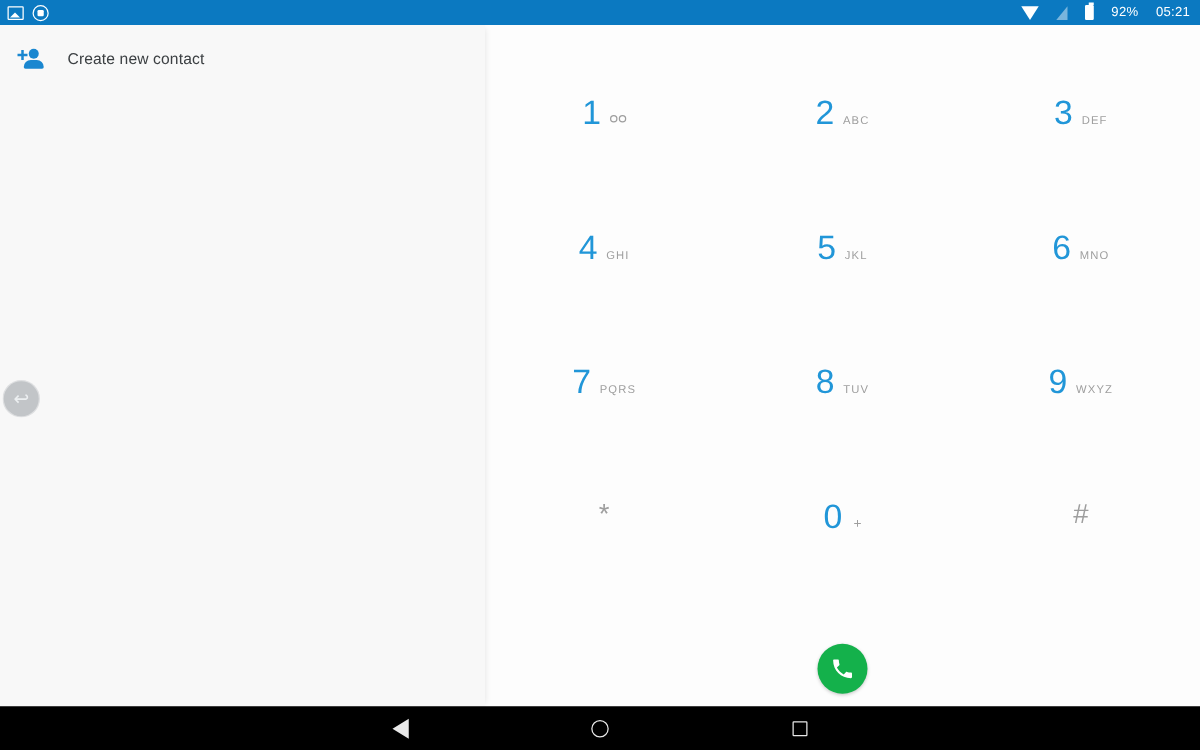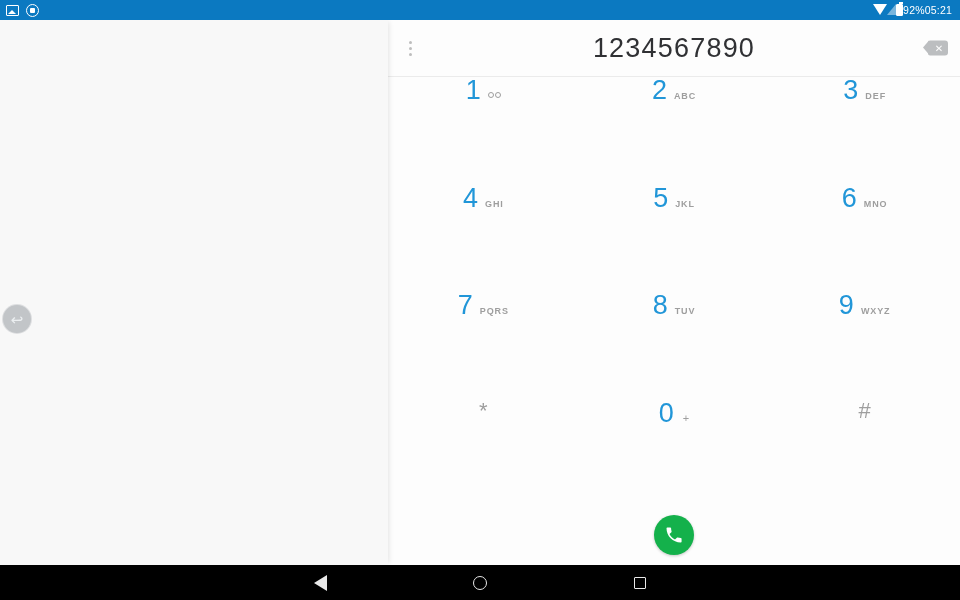--- a/index.html
+++ b/index.html
@@ -10,21 +10,21 @@
   }
   #screen { position:relative; width:960px; height:600px; background:#fcfcfc; }
 
   
   #status-bar {
     position:absolute; top:0; left:0; width:960px; height:20px;
     background:#0b79c1; display:flex; align-items:center;
     padding:0 8px 0 6px; z-index:30;
   }
   .sb-left { display:flex; align-items:center; gap:7px; }
-  .sb-right { margin-left:auto; display:flex; align-items:flex-start; gap:0; }
+  .sb-right { margin-left:auto; display:flex; align-items:flex-end; gap:14px; }
   .notif-img {
     width:13px; height:11px; border:1.5px solid #fff; border-radius:1px;
     position:relative; background:#0b79c1;
   }
   .notif-img:after {
     content:""; position:absolute; left:1px; bottom:1px;
     width:0; height:0; border-left:4px solid transparent;
     border-right:4px solid transparent; border-bottom:4px solid #fff;
   }
   .notif-circle {
@@ -163,21 +163,21 @@
   .key {
     display:flex; align-items:baseline; justify-content:center; cursor:pointer;
     user-select:none;
   }
   .key .digit {
     font-size:27px; color:#2196d8; font-weight:300; line-height:1;
   }
   .key.grey .digit { color:#9e9e9e; font-size:22px; }
   .key .letters {
     font-size:9px; color:#9e9e9e; letter-spacing:.9px;
-    margin-left:7px; font-weight:700;
+    margin-left:7px; font-weight:400;
   }
   .key .plus { font-size:11px; color:#9e9e9e; margin-left:9px; }
   
   .vm { margin-left:7px; display:inline-flex; align-items:center; gap:1px;
         position:relative; top:-1px; }
   .vm b {
     display:block; width:6px; height:6px; border:1.3px solid #9e9e9e;
     border-radius:50%; background:transparent;
   }
 
@@ -224,43 +224,41 @@
       <div class="sig-ico"></div>
       <div class="batt-ico"></div>
       <span class="sb-text">92%</span>
       <span class="sb-text">05:21</span>
     </div>
   </div>
 
   <div id="left-panel">
     <div id="menu-list">
 
+      <div class="menu-item">
+        <div class="mi-icon ico-personadd">
+          <span class="plus-h"></span>
+            <span class="plus-v"></span>
+          <span class="head"></span>
+            <span class="body"></span>
+        </div>
+        <span class="mi-label">Create new contact</span>
+      </div>
 
 
 
     </div>
 
     <div id="back-fab">
       <span>↩</span>
     </div>
   </div>
 
   <div id="dialer">
 
-    <div id="number-bar">
-      <div id="overflow-menu">
-        <span></span>
-          <span></span>
-          <span></span>
-      </div>
-      <div id="number-display">1234567890</div>
-      <div id="backspace">
-        <i>✕</i>
-      </div>
-    </div>
 
     <div id="keypad">
 
       <div class="key">
         <span class="digit">1</span>
         <span class="vm">
             <b></b>
             <b></b>
           </span>
       </div>

